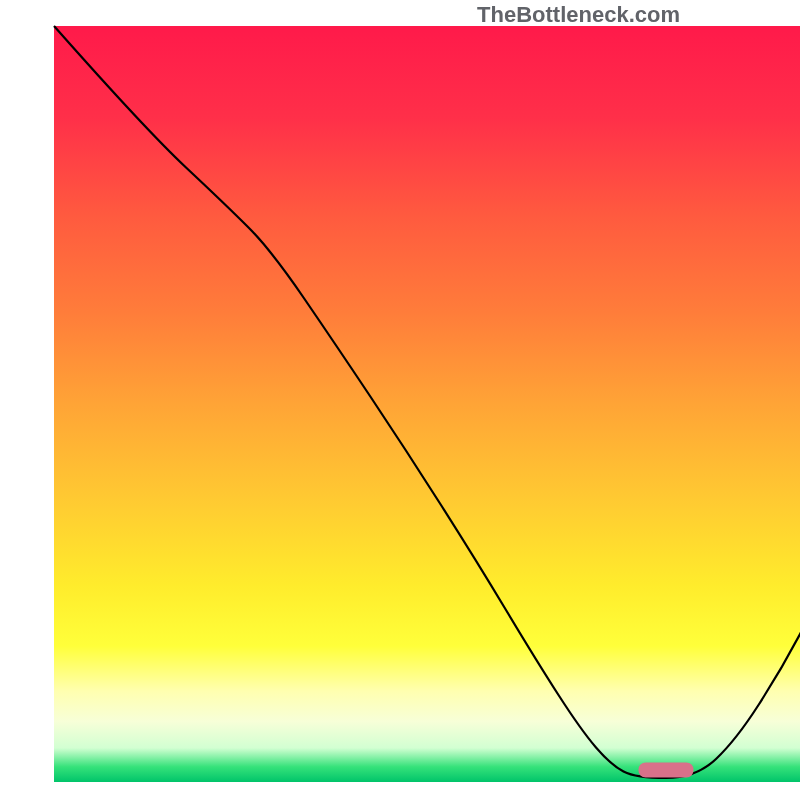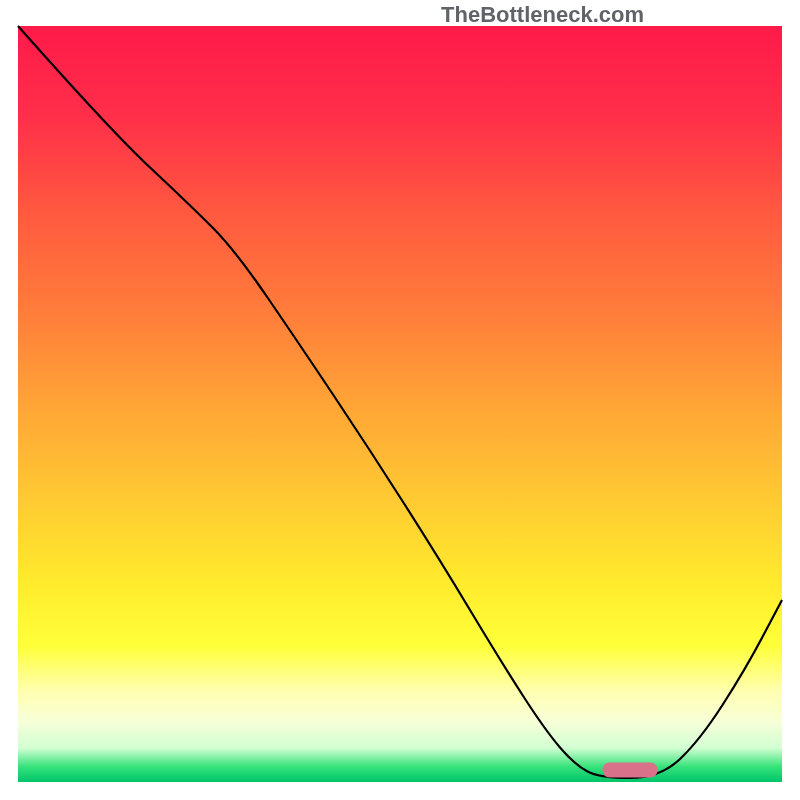--- a/index.html
+++ b/index.html
@@ -7,20 +7,21 @@
     padding: 0;
     width: 800px;
     height: 800px;
     background: #ffffff;
     overflow: hidden;
   }
   .canvas {
     position: relative;
     width: 652px;
     height: 800px;
+    margin-left: 36px;
   }
   .watermark {
     position: absolute;
     top: 2px;
     right: 8px;
     font-family: Arial, Helvetica, sans-serif;
     font-size: 22px;
     font-weight: bold;
     color: #616369;
     letter-spacing: 0px;

